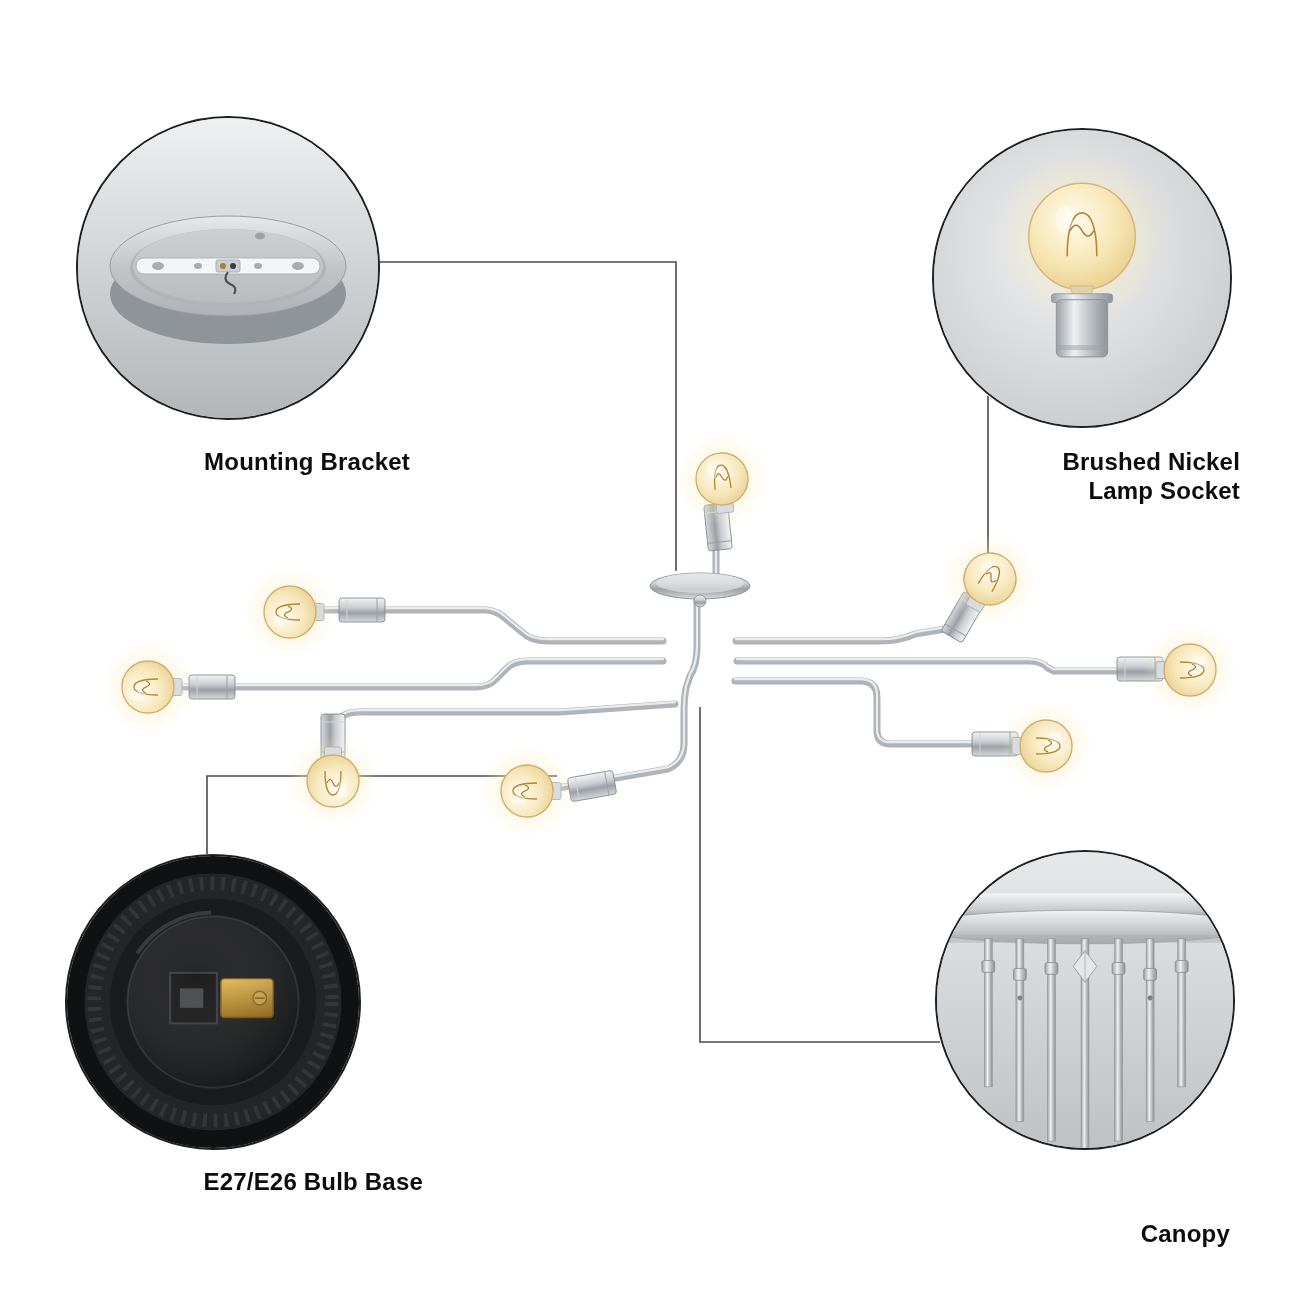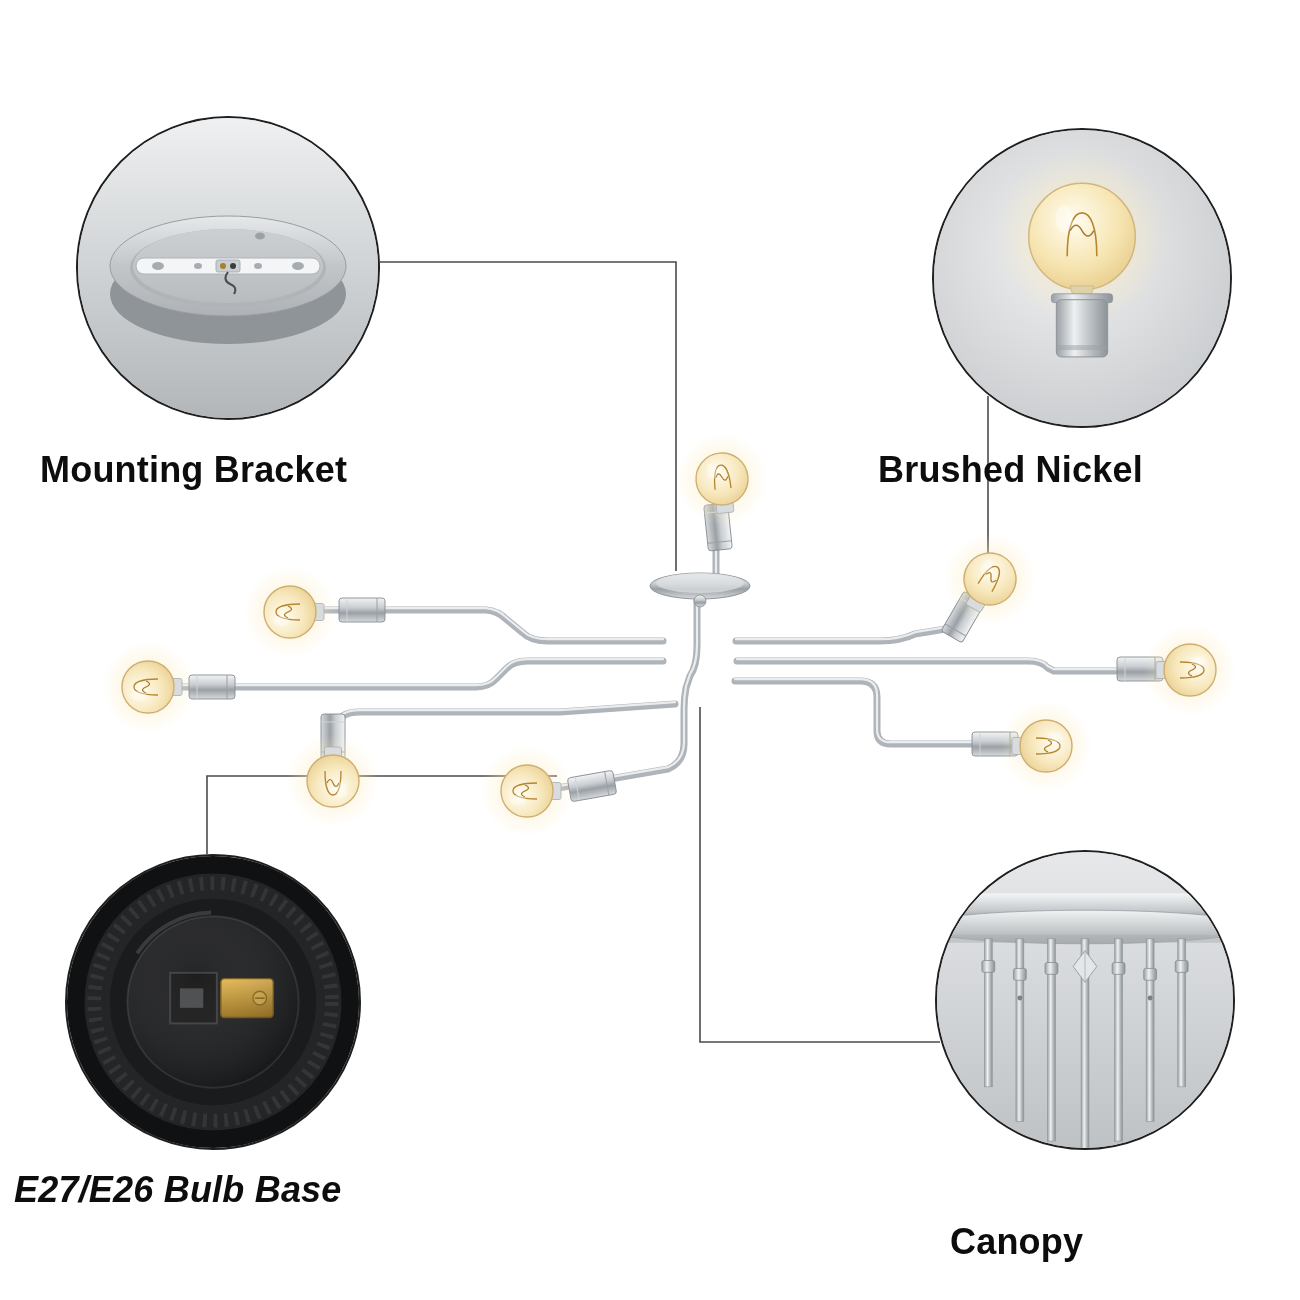--- a/index.html
+++ b/index.html
@@ -2,21 +2,21 @@
 <html><head>
 <meta charset="utf-8">
 <style>
   html,body{margin:0;padding:0;background:#ffffff;}
   body{font-family:"Liberation Sans",sans-serif;}
   .canvas{position:relative;width:1300px;height:1300px;background:#ffffff;overflow:hidden;}
   .underlay{position:absolute;left:0;top:0;width:1300px;height:1300px;}
   .callout{position:absolute;}
   .photo{border-radius:50%;overflow:hidden;border:2px solid #1f1f1f;box-sizing:border-box;background:#d7d9db;}
   .photo svg{display:block;width:100%;height:100%;}
-  .label{position:absolute;text-align:left;font-size:36px;font-weight:600;color:#0d0d0d;letter-spacing:.2px;line-height:1.2;}
+  .label{position:absolute;text-align:right;font-size:24px;font-weight:600;color:#0d0d0d;letter-spacing:.2px;line-height:1.2;}
 </style>
 </head>
 <body>
 
 <div class="canvas">
 
   <svg class="underlay" viewBox="0 0 1300 1300">
     <defs>
       <linearGradient id="chromeH" x1="0" y1="0" x2="0" y2="1">
         <stop offset="0" stop-color="#f2f4f5"></stop>
@@ -168,22 +168,23 @@
         <circle cx="150" cy="108" r="54" fill="url(#tr-bulb)" stroke="#d2b67e" stroke-width="1.5"></circle>
         <path d="M135,128 C135,96 142,84 150,84 C158,84 165,96 165,128" fill="none" stroke="#b5852f" stroke-width="1.6"></path>
         <path d="M138,102 q6,-11 12,0 q6,11 12,0" fill="none" stroke="#a97c28" stroke-width="1.5"></path>
         <ellipse cx="132" cy="90" rx="9" ry="14" fill="#ffffff" opacity="0.35"></ellipse>
         <path d="M138,158 L162,158 L158,172 L142,172 Z" fill="#ded2a8" stroke="#c9b684" stroke-width="0.8"></path>
         <rect x="119" y="166" width="62" height="9" rx="3" fill="url(#tr-chromeV)" stroke="#8d9397" stroke-width="0.8"></rect>
         <rect x="124" y="172" width="52" height="58" rx="5" fill="url(#tr-chromeV)" stroke="#8d9397" stroke-width="1"></rect>
         <rect x="124" y="218" width="52" height="5" fill="#9aa0a4" opacity="0.5"></rect>
       </svg>
     </div>
-    <div class="label" style="left:878px;top:448px;width:310px;">
+    <div class="label" style="left:930px;top:448px;width:310px;">
       <div>Brushed Nickel</div>
+      <div>Lamp Socket</div>
     </div>
   </div>
 
   <div class="callout">
     <div class="photo" style="position:absolute;left:65px;top:854px;width:296px;height:296px;">
       <svg viewBox="0 0 300 300">
         <defs>
           <linearGradient id="bl-brass" x1="0" y1="0" x2="0" y2="1">
             <stop offset="0" stop-color="#e8b84b"></stop>
               <stop offset="1" stop-color="#9c6f10"></stop>
@@ -200,21 +201,21 @@
         <circle cx="150" cy="150" r="88" fill="#111214" stroke="#2e3032" stroke-width="2"></circle>
         <path d="M72,100 A95,95 0 0 1 148,58" stroke="#4f5254" stroke-width="4" fill="none" opacity="0.6"></path>
         <rect x="106" y="120" width="48" height="52" fill="#0a0a0b" stroke="#303234" stroke-width="2"></rect>
         <rect x="116" y="136" width="24" height="20" fill="#3c3f41"></rect>
         <rect x="158" y="126" width="54" height="40" rx="4" fill="url(#bl-brass)" stroke="#6d4e0d" stroke-width="1.5"></rect>
         <circle cx="198" cy="146" r="7" fill="#d9ab3c" stroke="#8a631a" stroke-width="1.5"></circle>
         <line x1="193" y1="146" x2="203" y2="146" stroke="#6d4e0d" stroke-width="1.5"></line>
         <circle cx="150" cy="150" r="88" fill="url(#bl-shade)"></circle>
       </svg>
     </div>
-    <div class="label" style="left:14px;top:1168px;width:380px;font-style:italic;">E27/E26 Bulb Base</div>
+    <div class="label" style="left:43px;top:1168px;width:380px;">E27/E26 Bulb Base</div>
   </div>
 
   <div class="callout">
     <div class="photo" style="position:absolute;left:935px;top:850px;width:300px;height:300px;">
       <svg viewBox="0 0 300 300">
         <defs>
           <linearGradient id="br-bg" x1="0" y1="0" x2="0" y2="1">
             <stop offset="0" stop-color="#e6e8ea"></stop>
               <stop offset="1" stop-color="#bfc2c5"></stop>
           </linearGradient>

